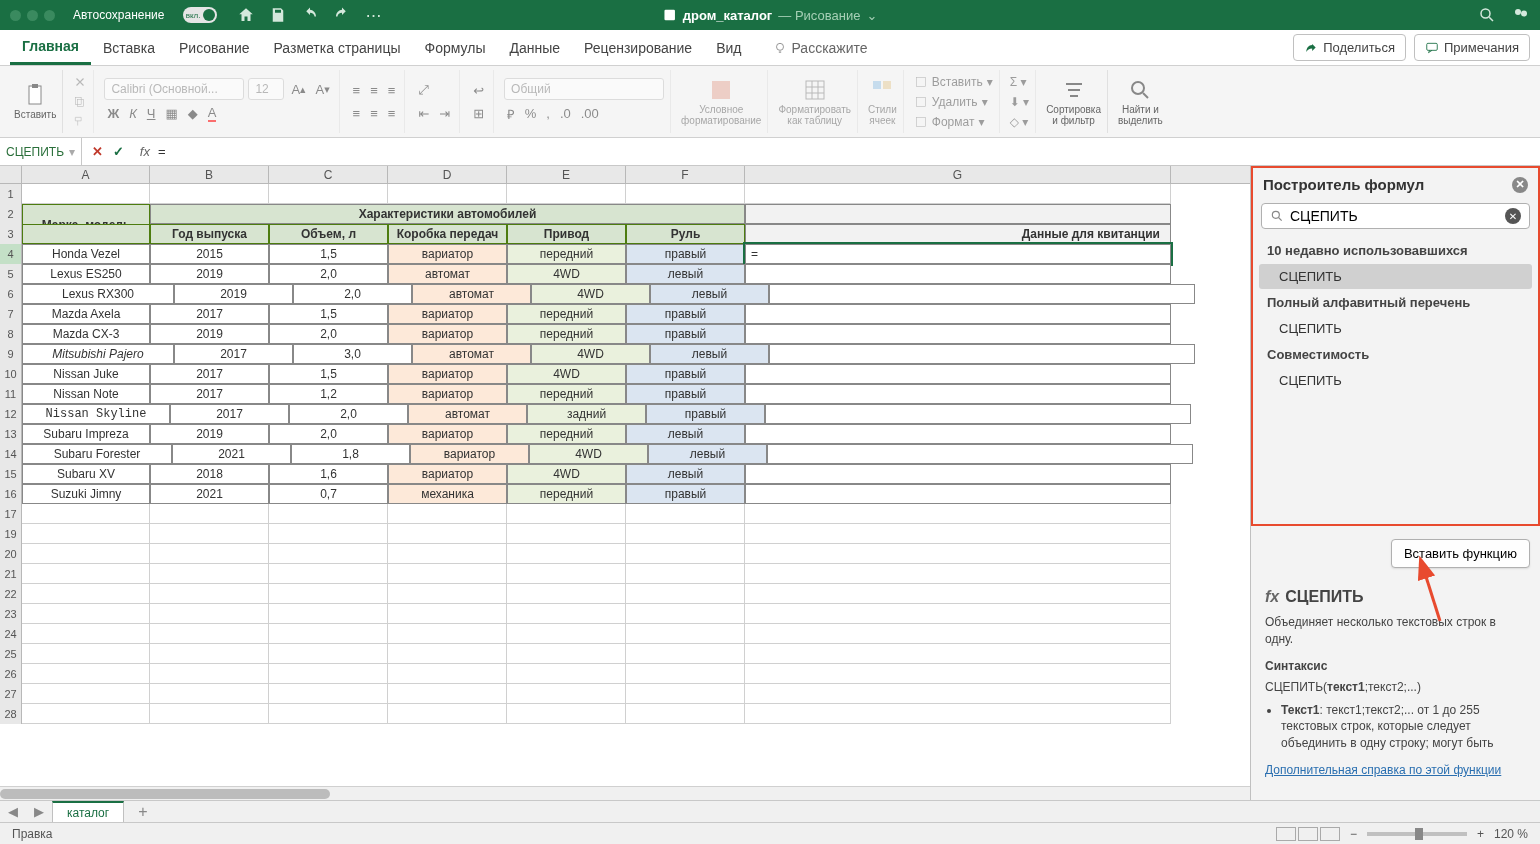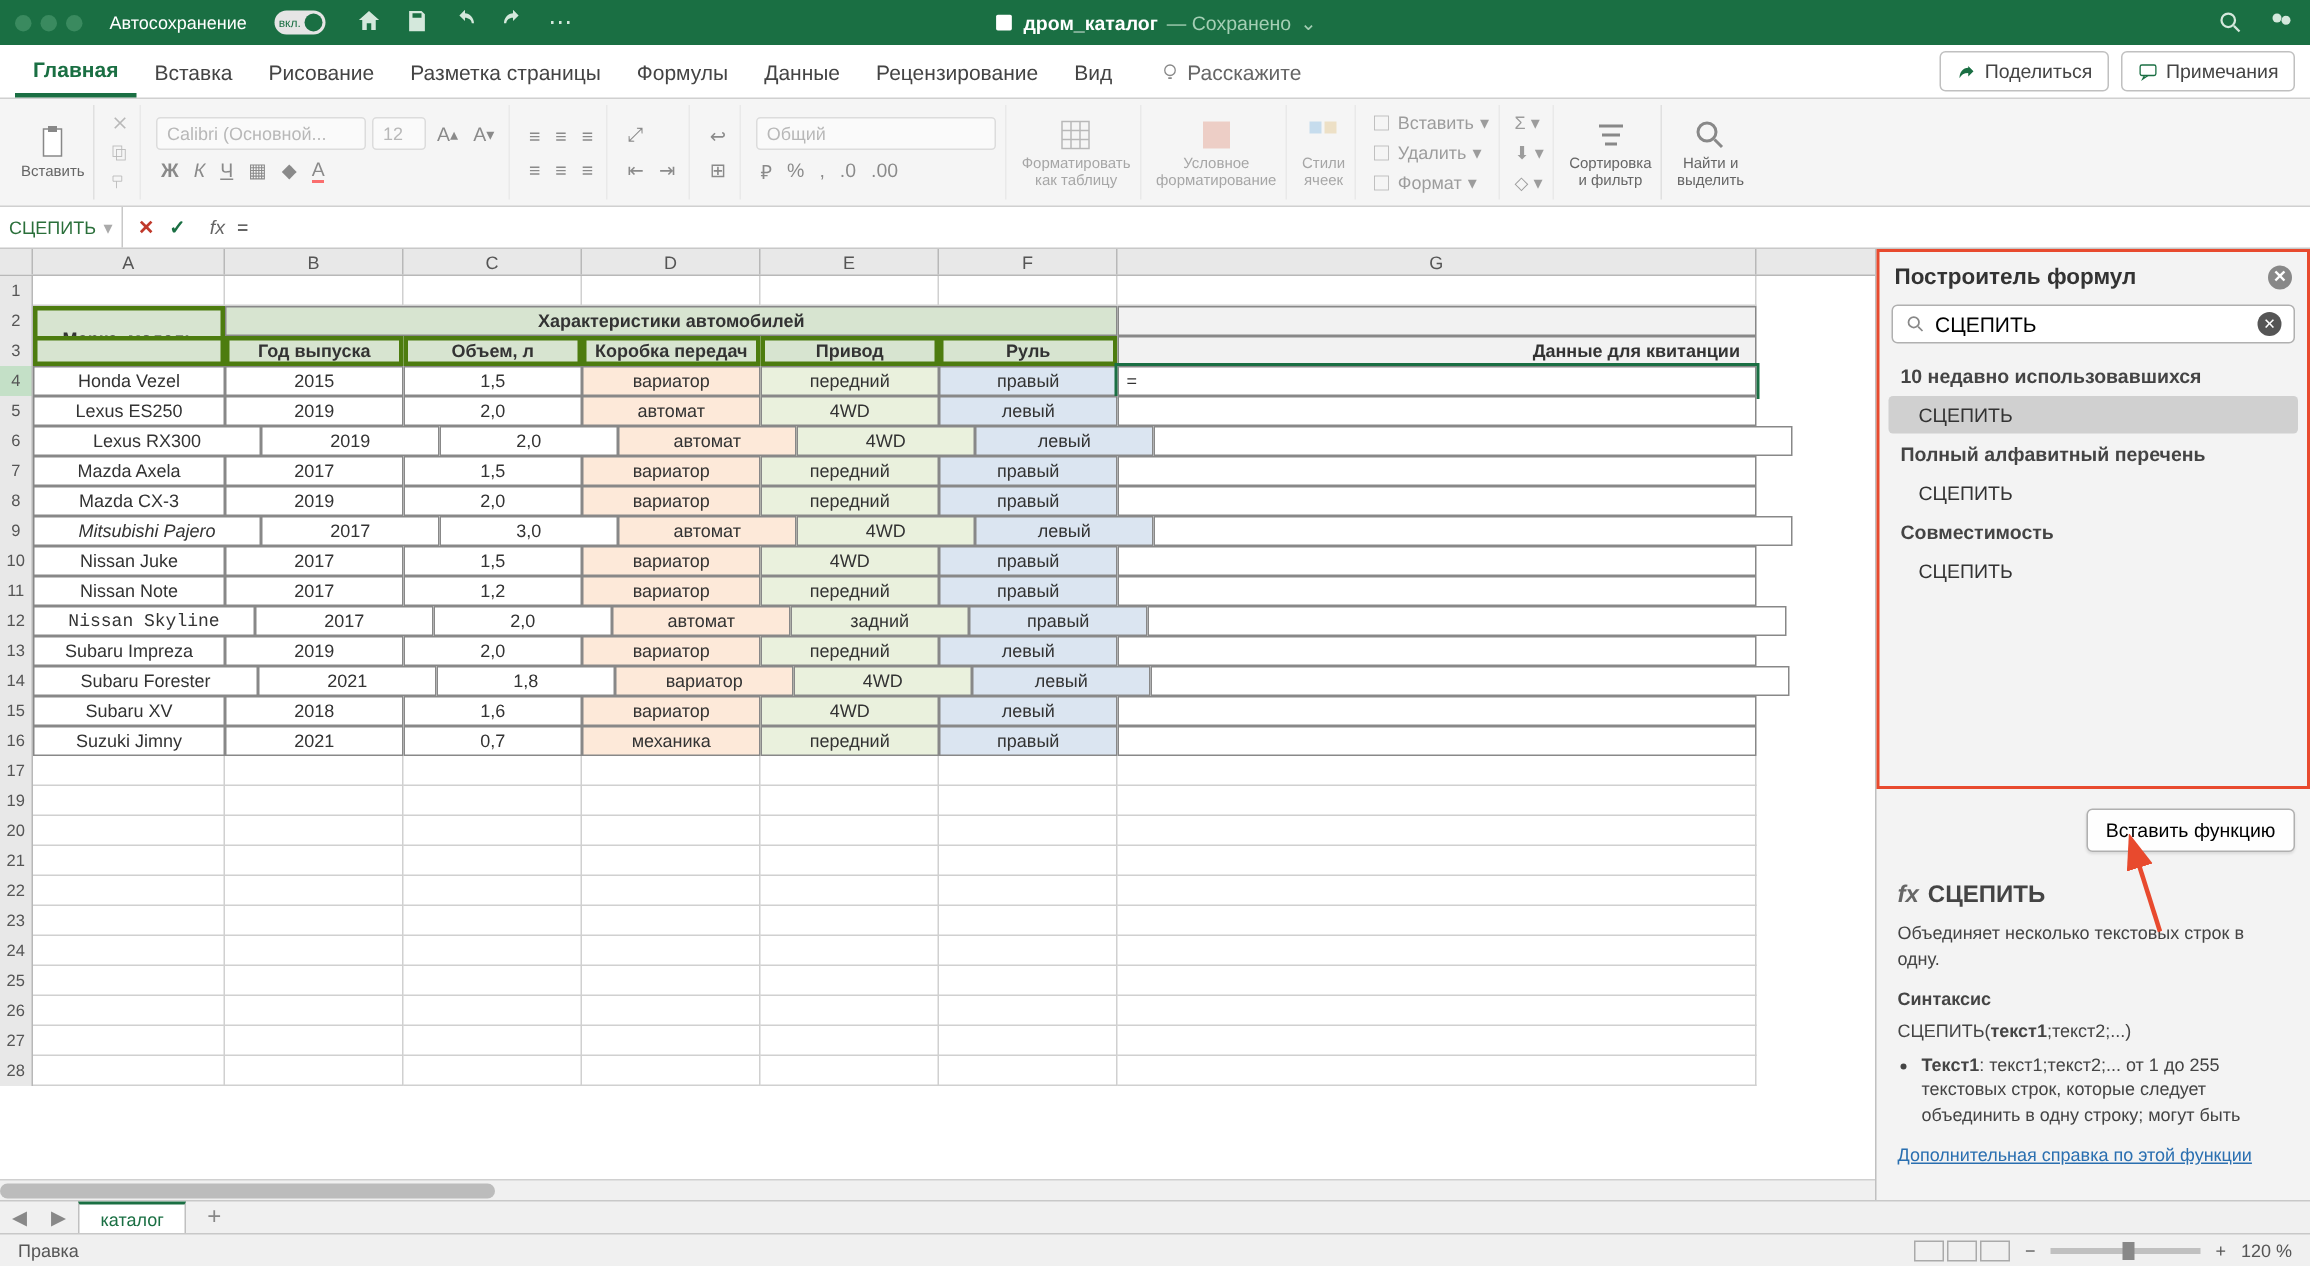--- a/index.html
+++ b/index.html
@@ -49,21 +49,21 @@
 
 .grid-area { position: absolute; top: 166px; left: 0; right: 0; bottom: 44px; display: flex; }
 .sheet { flex: 1; overflow: hidden; position: relative; background: #fff; }
 .colhead { height: 18px; display: flex; background: #e8e8e8; border-bottom: 1px solid #b8b8b8; }
 .ch-corner { width: 22px; border-right: 1px solid #b8b8b8; background: #e8e8e8; }
 .ch-cell { border-right: 1px solid #b8b8b8; text-align: center; font-size: 12px; color: #555; display: flex; align-items: center; justify-content: center; }
 .rowhead { width: 22px; background: #e8e8e8; border-right: 1px solid #b8b8b8; text-align: center; font-size: 11px; color: #555; display: flex; align-items: center; justify-content: center; }
 .row { display: flex; height: 20px; }
 .cell { border-right: 1px solid #d0d0d0; border-bottom: 1px solid #d0d0d0; font-size: 12px; display: flex; align-items: center; padding: 0 5px; overflow: hidden; white-space: nowrap; }
 .thead1 { background: #d7e4d0; font-weight: bold; justify-content: center; border: 1px solid #888; }
-.thead2 { background: #d7e4d0; font-weight: bold; justify-content: center; border: 3px solid #4d7c0f; }
+.thead2 { background: #d7e4d0; font-weight: bold; justify-content: center; border: 1px solid #4d7c0f; }
 .thead3 { background: #f2f2f2; font-weight: bold; justify-content: flex-end; border: 1px solid #888; padding-right: 10px; }
 .tcell { border: 1px solid #888; justify-content: center; }
 .c-year { background: #fff; }
 .c-vol { background: #fff; }
 .c-box { background: #fde9d9; }
 .c-priv { background: #eaf1dd; }
 .c-rule { background: #dbe5f1; }
 .tcell-g { border: 1px solid #888; background: #fff; }
 .active-row-head { background: #c4e0c7; }
 .active-cell { outline: 2px solid #1a6f43; background: #fff; }
@@ -132,21 +132,21 @@
     <svg class="tb-icon" viewBox="0 0 24 24">
         <path d="M12 5V2l5 5-5 5V9c-3 0-6 2-6 5H4c0-5 4-9 8-9z"></path>
       </svg>
     <span style="color:#d4e8dc;font-size:16px">⋯</span>
   </div>
   <div class="tb-filename">
     <svg width="14" height="14" fill="#fff" viewBox="0 0 24 24">
         <rect x="3" y="3" width="18" height="18" rx="2"></rect>
       </svg>
     <b>дром_каталог</b>
-    <span class="tb-saved">— Сохранено</span>
+    <span class="tb-saved">— Рисование</span>
     <span class="tb-saved">⌄</span>
   </div>
   <div class="tb-right">
     <svg class="tb-icon" viewBox="0 0 24 24">
         <circle cx="10" cy="10" r="6" fill="none" stroke="#d4e8dc" stroke-width="2"></circle>
         <path d="M15 15l5 5" stroke="#d4e8dc" stroke-width="2"></path>
       </svg>
     <svg class="tb-icon" viewBox="0 0 24 24">
         <circle cx="8" cy="8" r="4" fill="#d4e8dc"></circle>
         <circle cx="16" cy="10" r="4" fill="#d4e8dc"></circle>
@@ -268,34 +268,34 @@
       <span class="ribbtn">₽</span>
       <span class="ribbtn">%</span>
       <span class="ribbtn">,</span>
       <span class="ribbtn">.0</span>
       <span class="ribbtn">.00</span>
     </div>
   </div>
   <div class="rgroup dim">
     <div class="rbtn-big">
       <svg viewBox="0 0 24 24">
+          <rect x="3" y="3" width="18" height="18" fill="#e8b0a0"></rect>
+        </svg>
+      <span style="white-space:pre">Условное
+форматирование</span>
+    </div>
+  </div>
+  <div class="rgroup dim">
+    <div class="rbtn-big">
+      <svg viewBox="0 0 24 24">
           <rect x="3" y="3" width="18" height="18" fill="none" stroke="#888"></rect>
           <path d="M3 9h18M3 15h18M9 3v18M15 3v18" stroke="#888"></path>
         </svg>
       <span style="white-space:pre">Форматировать
 как таблицу</span>
-    </div>
-  </div>
-  <div class="rgroup dim">
-    <div class="rbtn-big">
-      <svg viewBox="0 0 24 24">
-          <rect x="3" y="3" width="18" height="18" fill="#e8b0a0"></rect>
-        </svg>
-      <span style="white-space:pre">Условное
-форматирование</span>
     </div>
   </div>
   <div class="rgroup dim">
     <div class="rbtn-big">
       <svg viewBox="0 0 24 24">
           <rect x="3" y="3" width="8" height="8" fill="#a0c8e8"></rect>
           <rect x="13" y="3" width="8" height="8" fill="#e8d0a0"></rect>
         </svg>
       <span style="white-space:pre">Стили
 ячеек</span>

